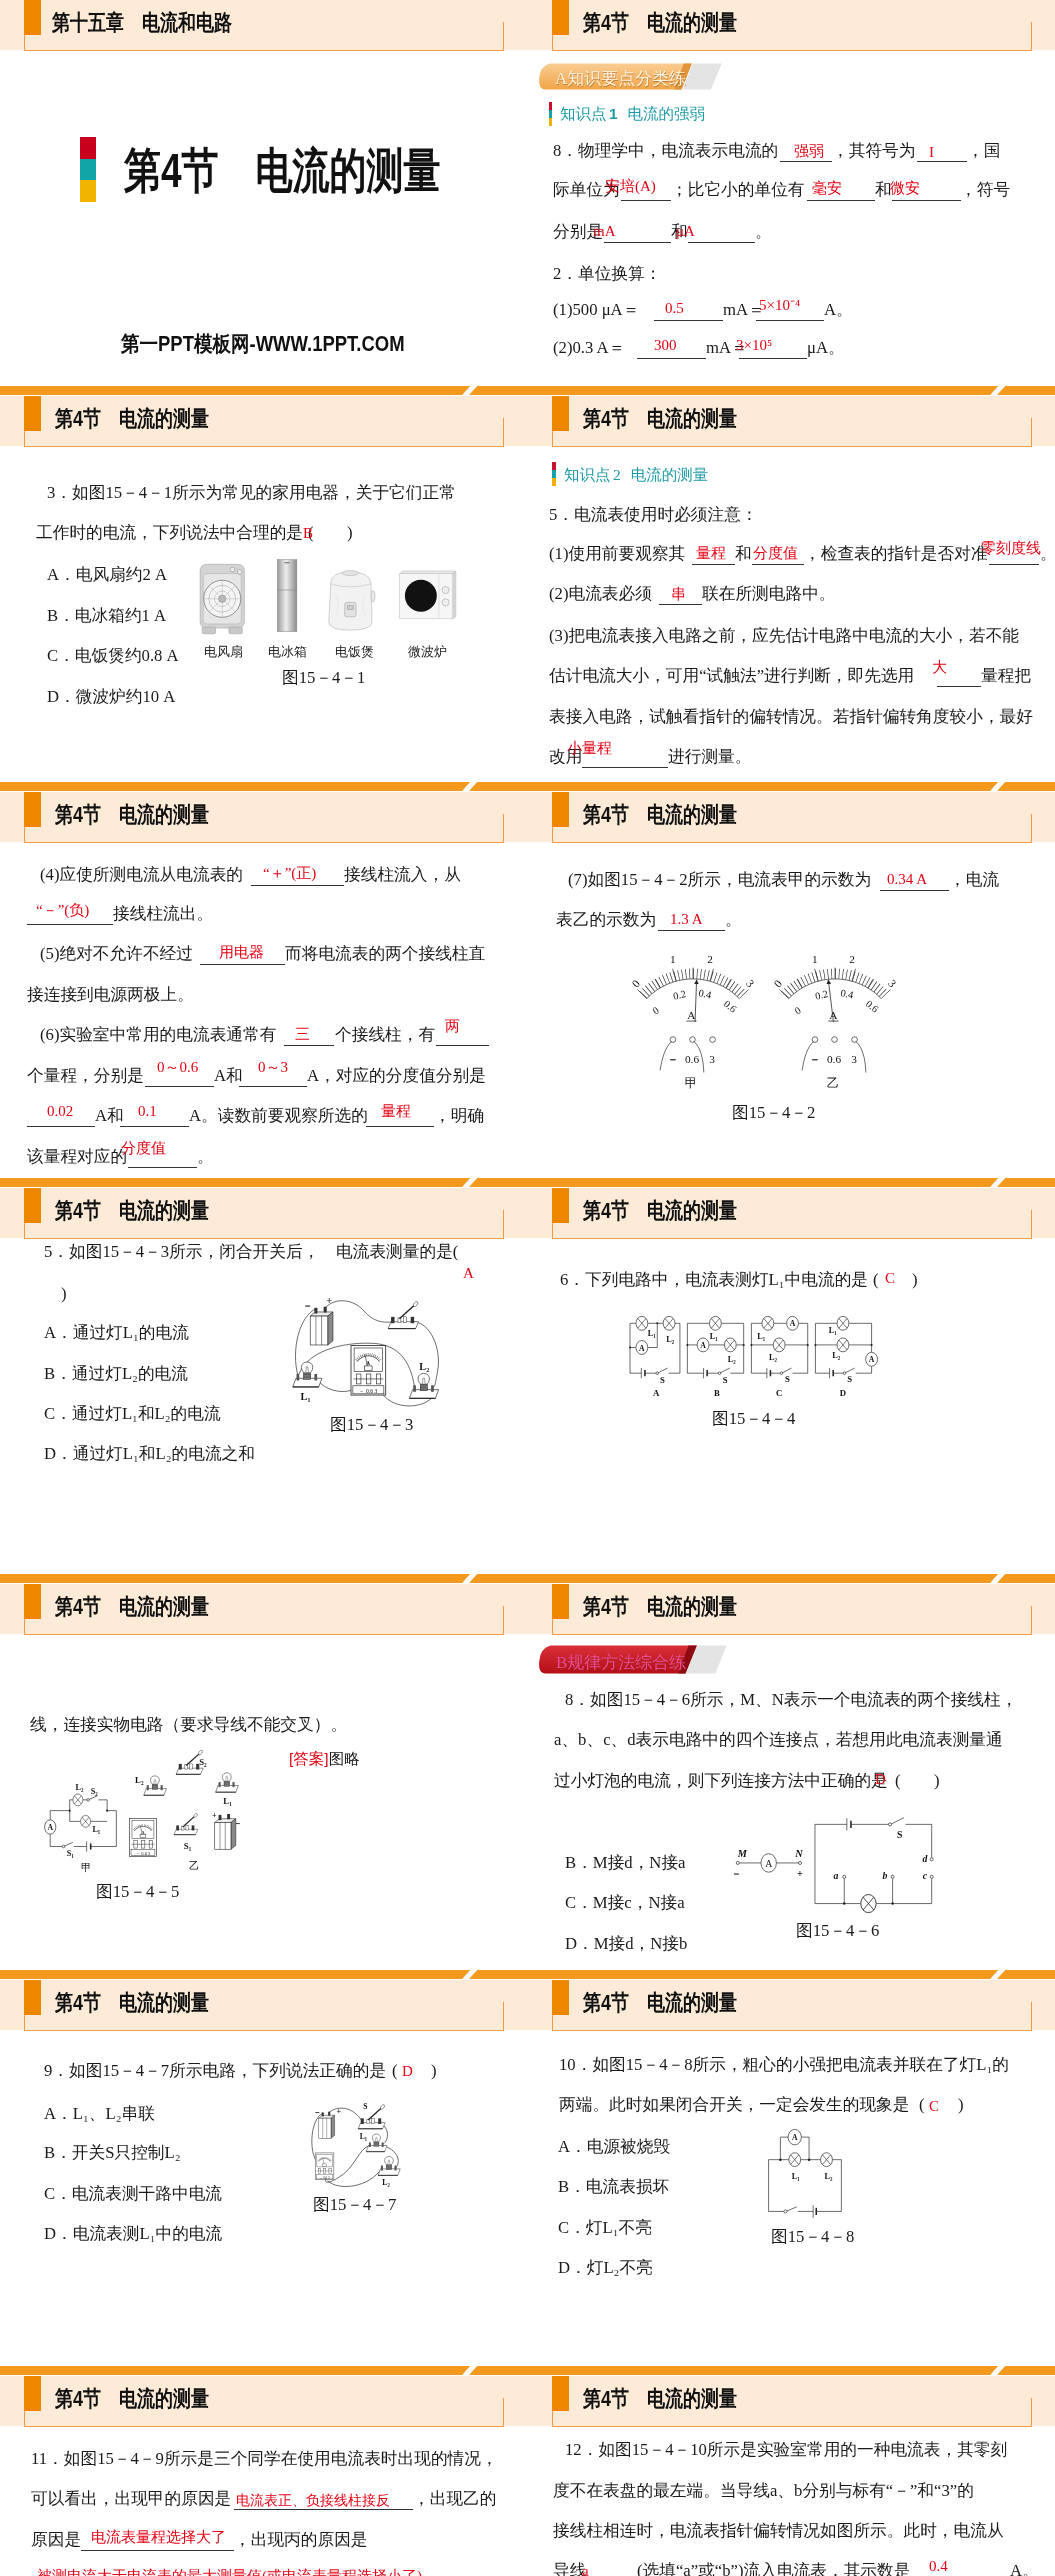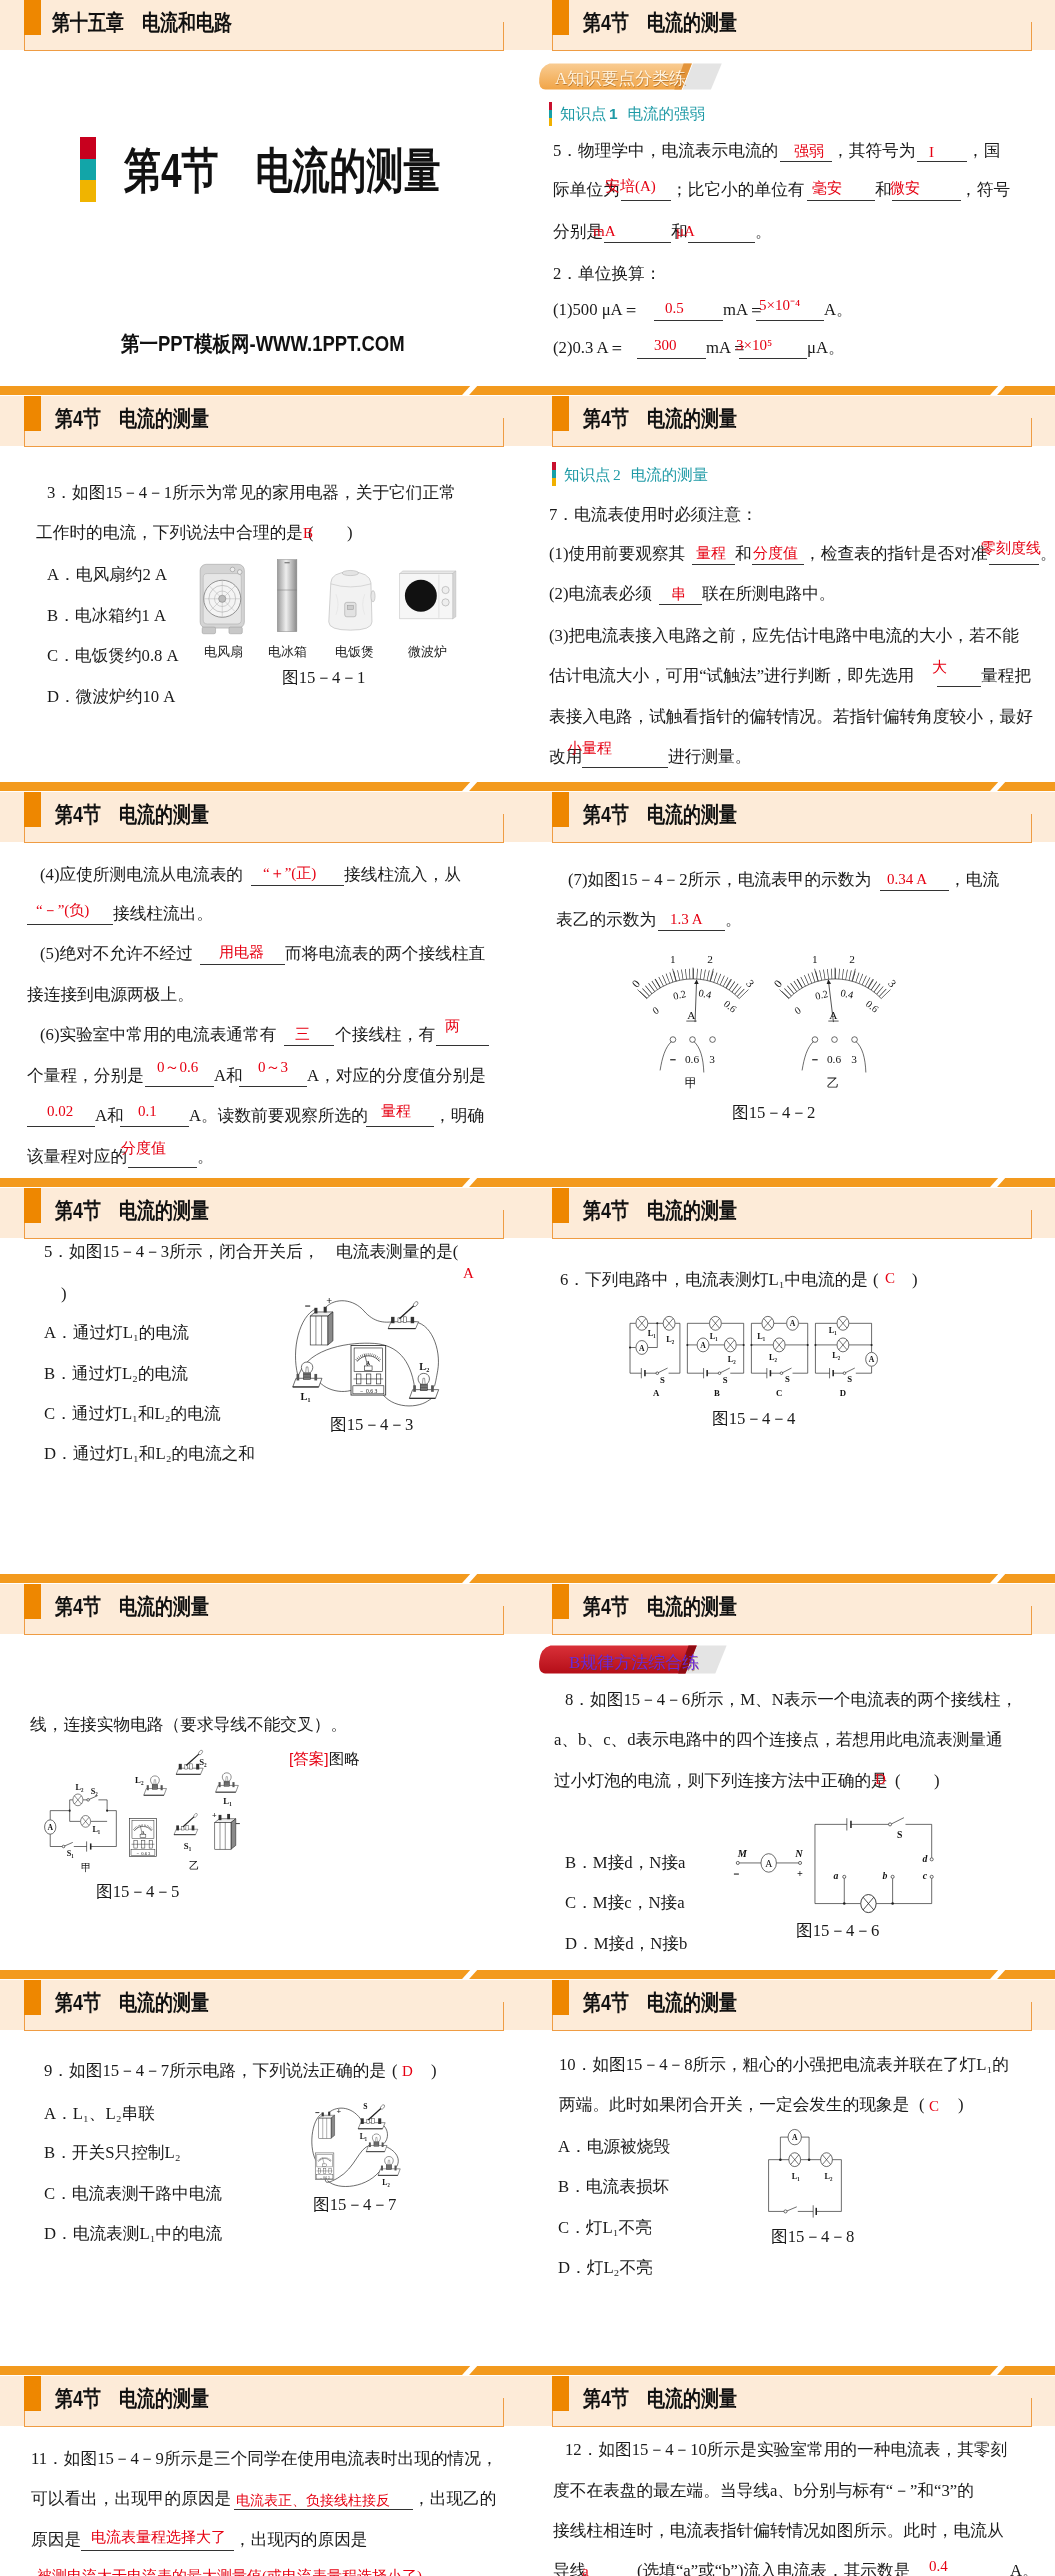--- a/index.html
+++ b/index.html
@@ -141,21 +141,21 @@
  </svg>
  <div class="tagtxt" style="left:27px;top:69px">A知识要点分类练</div>
  <div class="kp-bar" style="left:20.6px;top:102px">
         <i style="height:8.2px;background:#C8102E"></i>
         <i style="height:8.2px;background:#16A0A8"></i>
         <i style="height:7.7px;background:#F0B000"></i>
       </div>
  <div class="kp" style="left:32px;top:105px"><span>知识点</span><b>1</b><span>电流的强弱</span></div>
 
  <div class="ln" style="top:141px">
-  <span class="sg" style="left:25px">5．物理学中，电流表示电流的</span>
+  <span class="sg" style="left:25px">8．物理学中，电流表示电流的</span>
   <span class="bl" style="left:252px;width:52px"></span>
   <span class="an" style="left:266px;top:2.1px">强弱</span>
   <span class="sg" style="left:304px">，其符号为</span>
   <span class="bl" style="left:389px;width:50px"></span>
   <span class="an" style="left:401px;top:3.1px">I</span>
   <span class="sg" style="left:439px">，国</span>
  </div>
  <div class="ln" style="top:180px">
   <span class="sg" style="left:25px">际单位为</span>
   <span class="bl" style="left:93px;width:50px"></span>
@@ -286,21 +286,21 @@
  <div class="hdr-box"></div>
  <div class="hdr-block"></div>
  <div class="hdr-title">第4节　电流的测量</div>
  <div class="kp-bar" style="left:24px;top:66px">
         <i style="height:7.7px;background:#C8102E"></i>
         <i style="height:8.2px;background:#16A0A8"></i>
         <i style="height:7.7px;background:#F0B000"></i>
       </div>
  <div class="kp" style="left:36px;top:70px"><span>知识点</span><b class="nb">2</b><span>电流的测量</span></div>
  <div class="ln" style="top:109px">
-        <span class="sg" style="left:21px">7．电流表使用时必须注意：</span>
+        <span class="sg" style="left:21px">5．电流表使用时必须注意：</span>
       </div>
  <div class="ln" style="top:148px">
   <span class="sg" style="left:21px">(1)使用前要观察其</span>
   <span class="bl" style="left:164px;width:43px"></span>
   <span class="an" style="left:168px;top:0.5px">量程</span>
   <span class="sg" style="left:207px">和</span>
   <span class="bl" style="left:224px;width:52px"></span>
   <span class="an" style="left:225px;top:0.5px">分度值</span>
   <span class="sg" style="left:276px">，检查表的指针是否对准</span>
   <span class="bl" style="left:461px;width:50px"></span>
@@ -665,21 +665,21 @@
   <defs>
           <linearGradient id="gB1" x1="0" y1="0" x2="0" y2="1">
             <stop offset="0" stop-color="#D93038"></stop>
             <stop offset="1" stop-color="#B50E18"></stop>
           </linearGradient>
         </defs>
   <polygon points="318,5 376,5 354,59 296,59" fill="#E4E4E4"></polygon>
   <path d="M34,5 L318,5 L296,59 L24,59 Q10,59 12,36 Q14,10 34,5 Z" fill="url(#gB1)"></path>
   <polygon points="302,5 318,5 296,59 282,59" fill="#8E0A12"></polygon>
  </svg>
- <div class="tagtxt" style="left:41px;top:69px;color:#6d28d9">B规律方法综合练</div>
+ <div class="tagtxt" style="left:28px;top:69px;color:#ec4899">B规律方法综合练</div>
  <div class="ln" style="top:106px">
         <span class="sg" style="left:37px">8．如图15－4－6所示，M、N表示一个电流表的两个接线柱，</span>
       </div>
  <div class="ln" style="top:146px">
         <span class="sg" style="left:26px">a、b、c、d表示电路中的四个连接点，若想用此电流表测量通</span>
       </div>
  <div class="ln" style="top:187px">
   <span class="sg" style="left:26px">过小灯泡的电流，则下列连接方法中正确的是</span>
   <span class="sg" style="left:367px">(　　)</span>
   <span class="an" style="left:347px;top:-0.5px">D</span>

